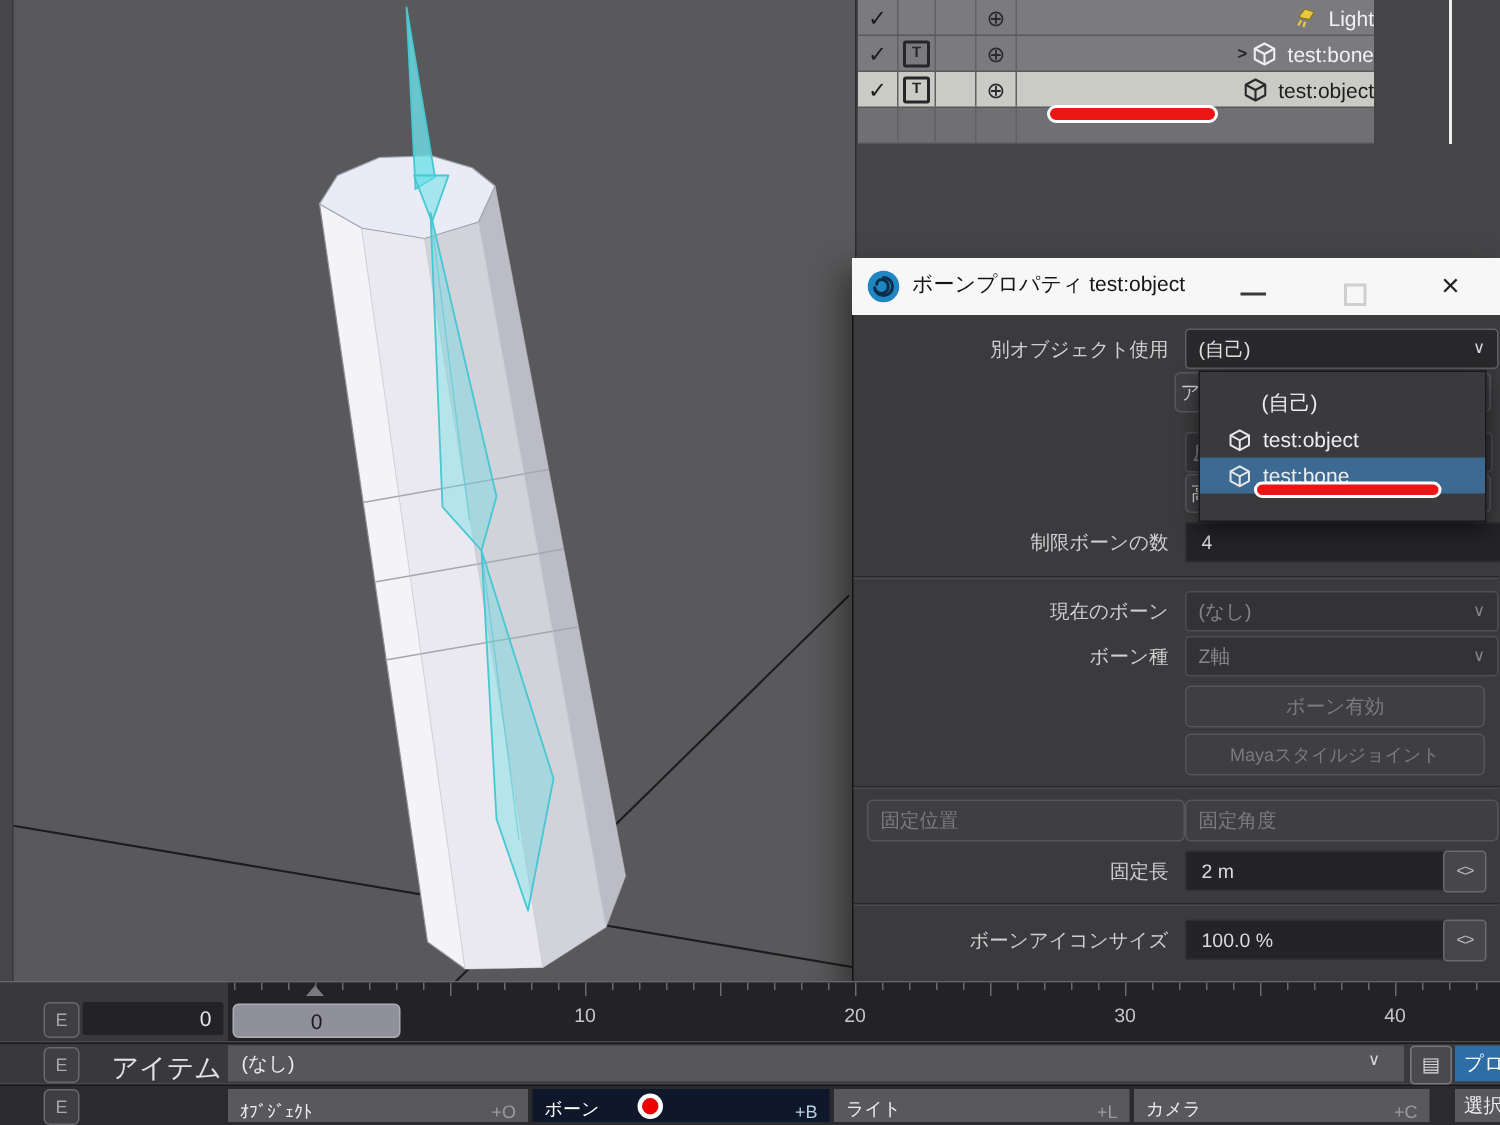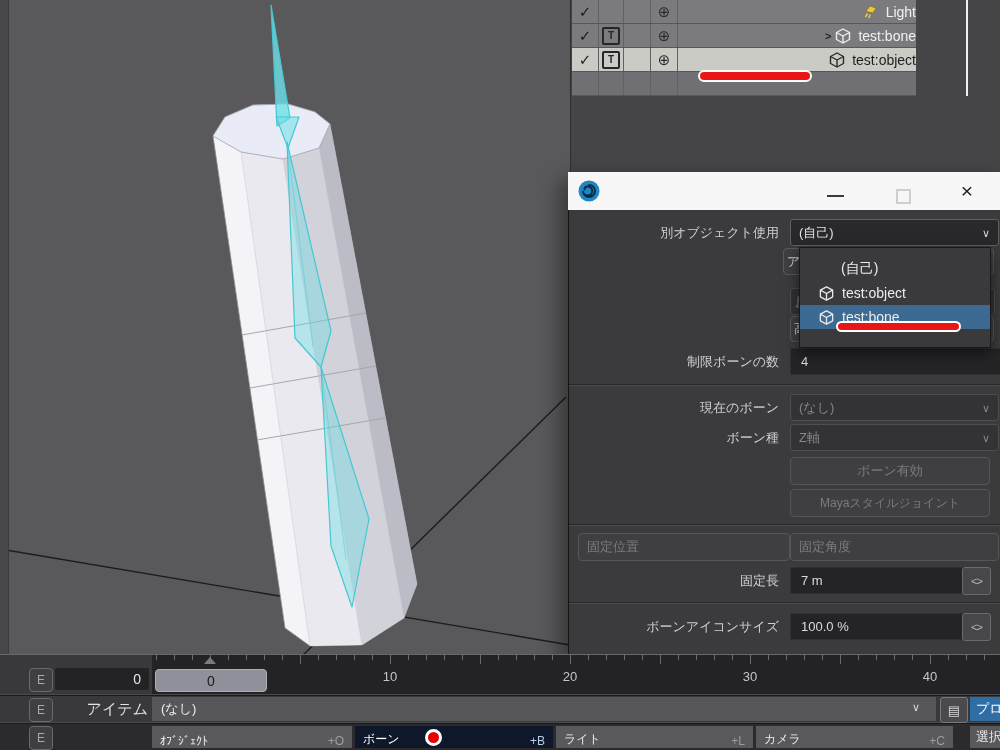--- a/index.html
+++ b/index.html
@@ -110,21 +110,21 @@
   #spin3{left:2px;top:726px;width:23px;height:22px;} #e3{left:29px;top:726px;width:22px;height:22px;}
   #frame-input{left:55px;top:668px;width:86px;height:22px;background:#232325;color:#e4e4e6;font-size:14px;
                display:flex;align-items:center;justify-content:flex-end;padding-right:8px;border-radius:2px;z-index:21;}
   #ruler{left:152px;top:655px;width:848px;height:39px;overflow:hidden;z-index:21;}
   .tick{position:absolute;top:0;width:1px;background:#6b6b6f;}
   .rnum{position:absolute;top:14px;width:40px;text-align:center;color:#c6c6ca;font-size:13px;}
   #caret{position:absolute;left:52px;top:2px;width:0;height:0;border-left:6px solid transparent;border-right:6px solid transparent;
          border-bottom:7px solid #7b7b7f;}
   #scrubber{position:absolute;left:3px;top:14px;width:110px;height:21px;background:#90909a;border:1px solid #adadb5;
             border-radius:4px;color:#1b1b1d;font-size:14px;display:flex;align-items:center;justify-content:center;}
-  #item-label{left:55px;top:700px;width:93px;text-align:right;color:#e2e2e4;font-size:15px;z-index:21;}
+  #item-label{left:55px;top:700px;width:93px;text-align:right;color:#e2e2e4;font-size:18px;z-index:21;}
   #item-field{left:152px;top:697px;width:784px;height:24px;background:#56565b;color:#ececee;font-size:13px;
               display:flex;align-items:center;padding-left:9px;z-index:21;box-sizing:border-box;}
   #item-chev{left:912px;top:702px;z-index:22;}
   #list-btn{left:940px;top:697px;width:26px;height:24px;background:#4a4a4e;border:1px solid #7a7a7e;border-radius:3px;
             color:#d8d8da;font-size:13px;display:flex;align-items:center;justify-content:center;z-index:21;}
   #prop-tab{left:970px;top:697px;width:30px;height:24px;background:#2f6da6;color:#fff;font-size:13px;
             display:flex;align-items:center;padding-left:6px;overflow:hidden;white-space:nowrap;z-index:21;}
   #anim-tabs{left:152px;top:726px;width:848px;height:22px;z-index:21;}
   .atab{position:absolute;top:0;height:22px;background:#59595d;color:#ececee;font-size:12px;display:flex;align-items:flex-end;
         justify-content:space-between;padding:0 8px;box-sizing:border-box;overflow:hidden;white-space:nowrap;}
@@ -279,20 +279,21 @@
   </div>
 
   <div class="abs" id="dialog"></div>
   <div class="abs" id="dlg-title"></div>
   <div class="abs" id="dlg-logo">
     <svg viewBox="0 0 22 22" width="22" height="22">
       <circle cx="11" cy="11" r="10.5" fill="#1f86c4"></circle>
       <path d="M11 5 a6 6 0 1 1 -6 6 a4.6 4.6 0 0 0 4.6 4.6 a4.6 4.6 0 0 0 0 -9.2 a3.1 3.1 0 0 0 -3.1 3.1" fill="none" stroke="#0b2d48" stroke-width="2" stroke-linecap="round"></path>
     </svg>
   </div>
+  <div class="abs" id="dlg-title-text">ボーンプロパティ test:object</div>
   <div class="abs" id="dlg-min"></div>
   <div class="abs" id="dlg-max"></div>
   <div class="abs" id="dlg-close">×</div>
 
   <div class="dlabel" style="top:224px;">別オブジェクト使用</div>
   <div class="ddbox" style="left:790px;top:219px;width:199px;">
     <span>(自己)</span>
     <span class="chev ddchev">∨</span>
   </div>
 
@@ -318,21 +319,21 @@
   </div>
   <div class="dbtn dis" style="left:790px;top:457px;width:198px;height:26px;">ボーン有効</div>
   <div class="dbtn dis" style="left:790px;top:489px;width:198px;height:26px;font-size:12px;">Mayaスタイルジョイント</div>
 
   <div class="dsep" style="top:524px;"></div>
 
   <div class="dbtn dis" style="left:578px;top:533px;width:202px;height:26px;justify-content:flex-start;padding-left:8px;">固定位置</div>
   <div class="dbtn dis" style="left:790px;top:533px;width:199px;height:26px;justify-content:flex-start;padding-left:8px;">固定角度</div>
 
   <div class="dlabel" style="top:572px;">固定長</div>
-  <div class="dinput" style="left:790px;top:567px;width:166px;">7 m</div>
+  <div class="dinput" style="left:790px;top:567px;width:166px;">2 m</div>
   <div class="abs spin" style="left:962px;top:567px;width:27px;height:26px;">&lt;&gt;</div>
 
   <div class="dsep" style="top:602px;"></div>
 
   <div class="dlabel" style="top:618px;">ボーンアイコンサイズ</div>
   <div class="dinput" style="left:790px;top:613px;width:166px;">100.0 %</div>
   <div class="abs spin" style="left:962px;top:613px;width:27px;height:26px;">&lt;&gt;</div>
 
   <div class="abs" id="popup">
       <div class="pitem">

